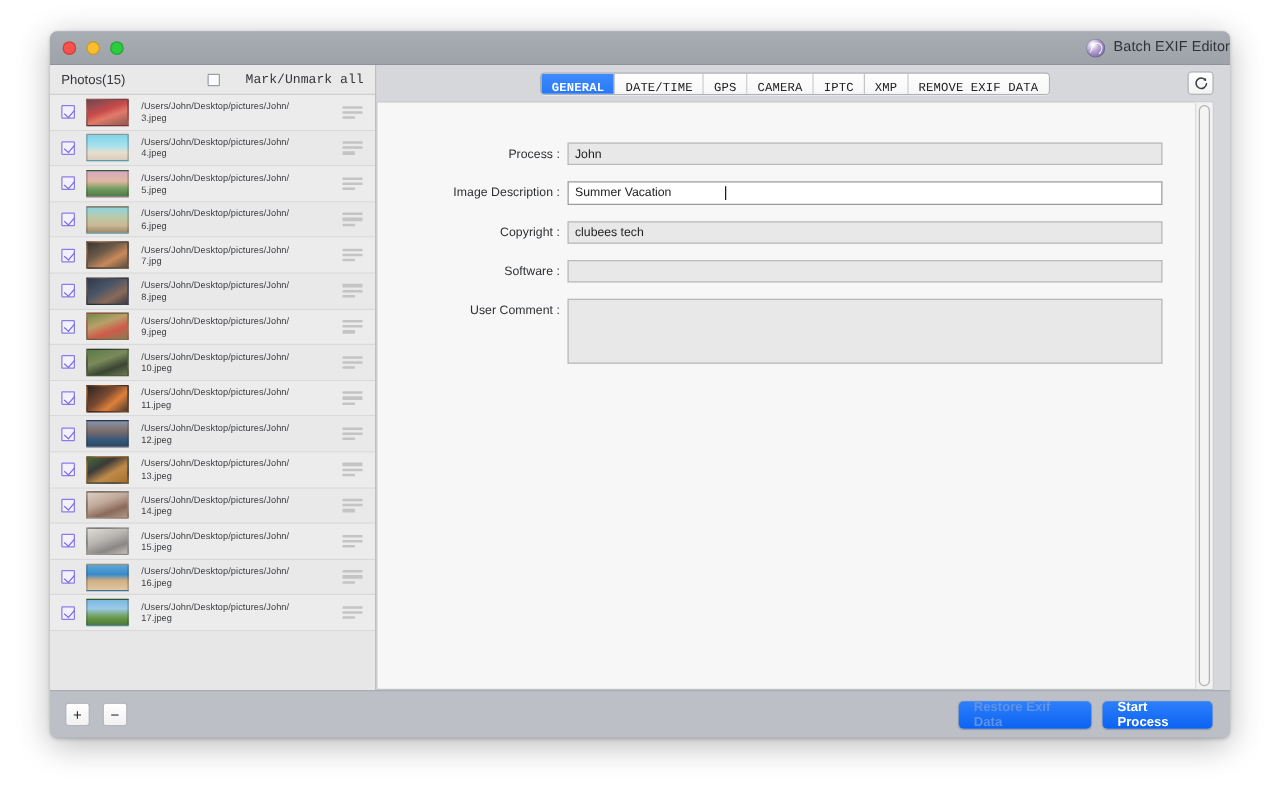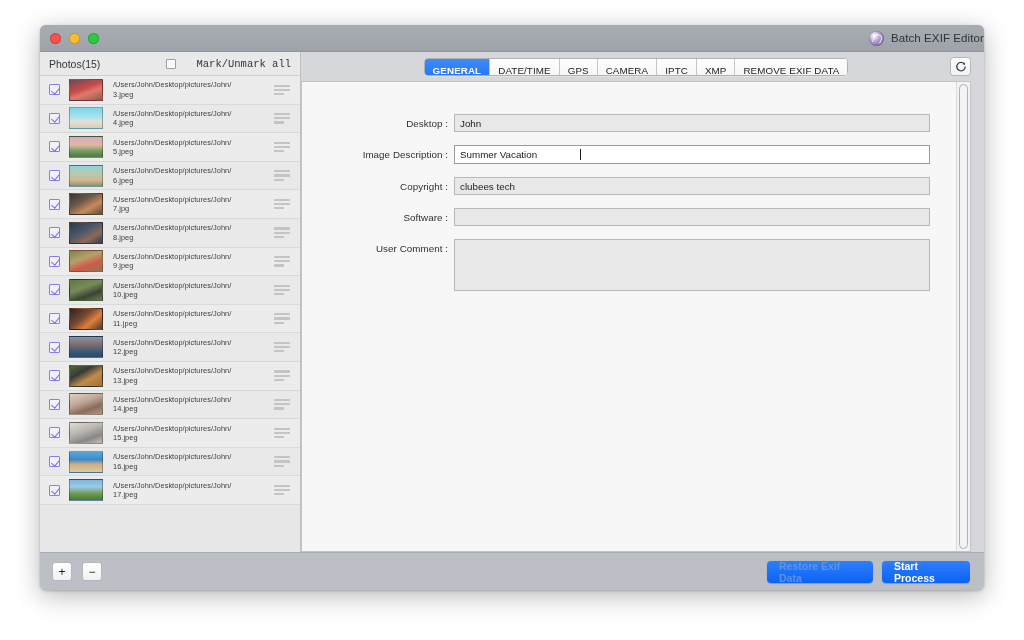--- a/index.html
+++ b/index.html
@@ -236,20 +236,21 @@
   .tab {
     font-size: 9.8px;
     color: #222;
     padding: 12px 8px;
     display: flex;
     align-items: center;
     background: linear-gradient(#fefefe, #f3f3f3);
     border-right: 1px solid #c3c5c9;
     white-space: nowrap;
     letter-spacing: 0.1px;
+    font-family: Liberation Mono, monospace;
   }
   .tab:last-child { border-right: none; }
   .tab.active {
     background: linear-gradient(#3f8bfd, #1b6ff5);
     color: #fff;
     font-weight: bold;
   }
 
   #refresh-btn {
     position: absolute;
@@ -611,21 +612,21 @@
             <path d="M9.4 3.1A4.2 4.2 0 1 0 10.2 6" fill="none" stroke="#3a3d42" stroke-width="1.25" stroke-linecap="round"></path>
             <path d="M9.6 1.2 L9.7 3.4 L7.5 3.2 Z" fill="#3a3d42"></path>
           </svg>
         </div>
       </div>
 
       <div id="content-area">
         <div id="content-scroll">
           <div id="form-fields">
               <div class="field-row">
-                <div class="field-label">Desktop :</div>
+                <div class="field-label">Process :</div>
                 <div class="field-input">
                   <span>John</span>
                 </div>
               </div>
               <div class="field-row">
                 <div class="field-label">Image Description :</div>
                 <div class="field-input focused">
                   <span>Summer Vacation</span>
                   <span class="caret"></span>
                 </div>

